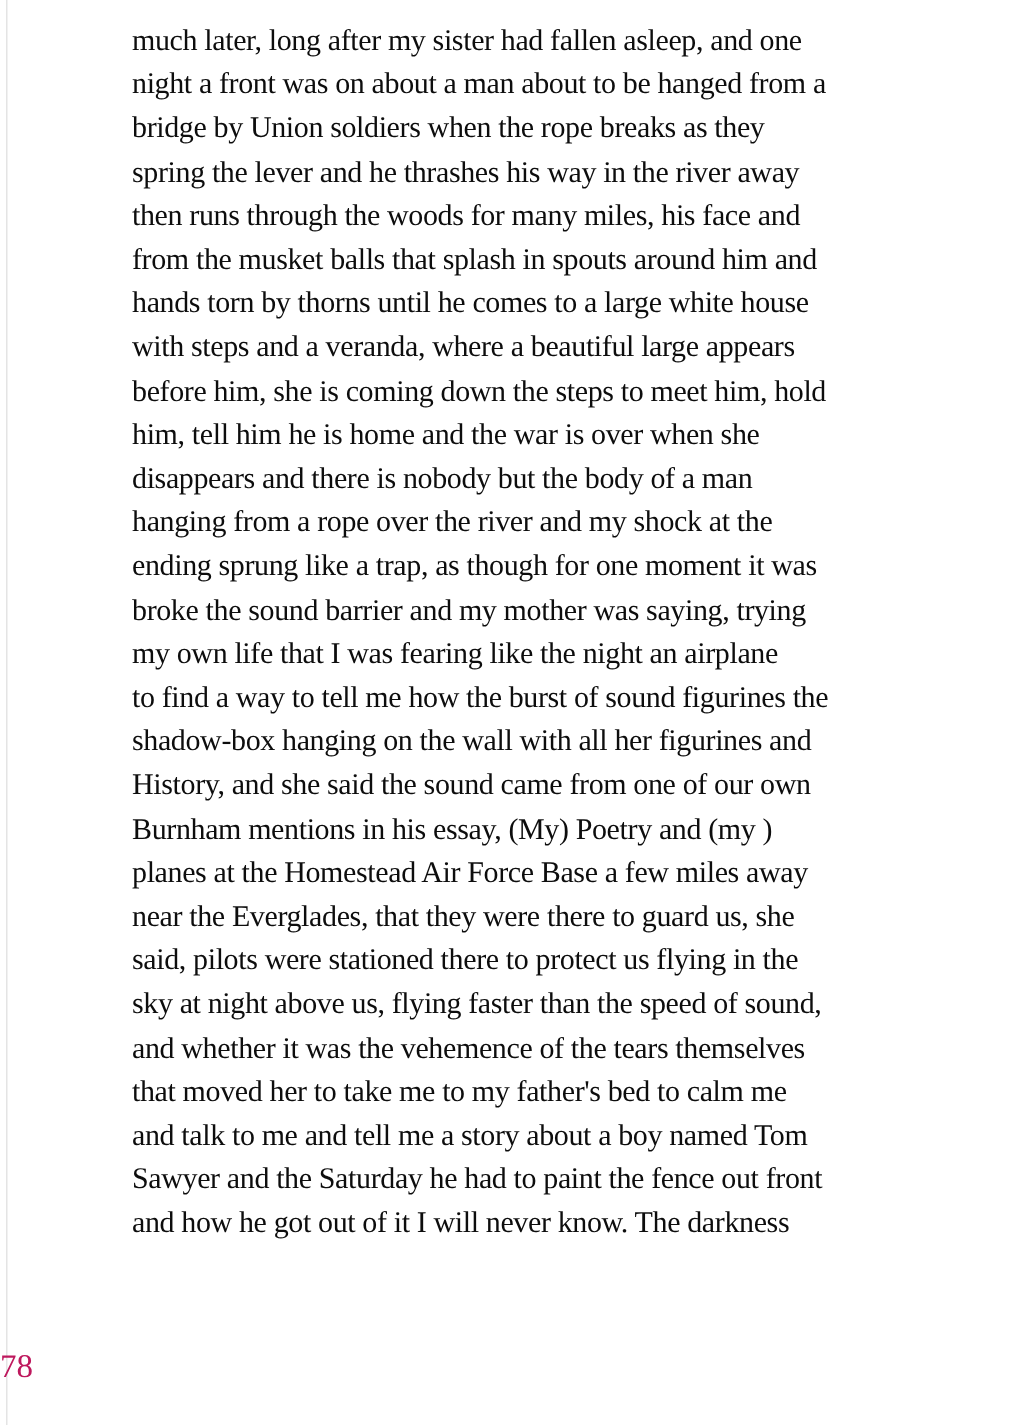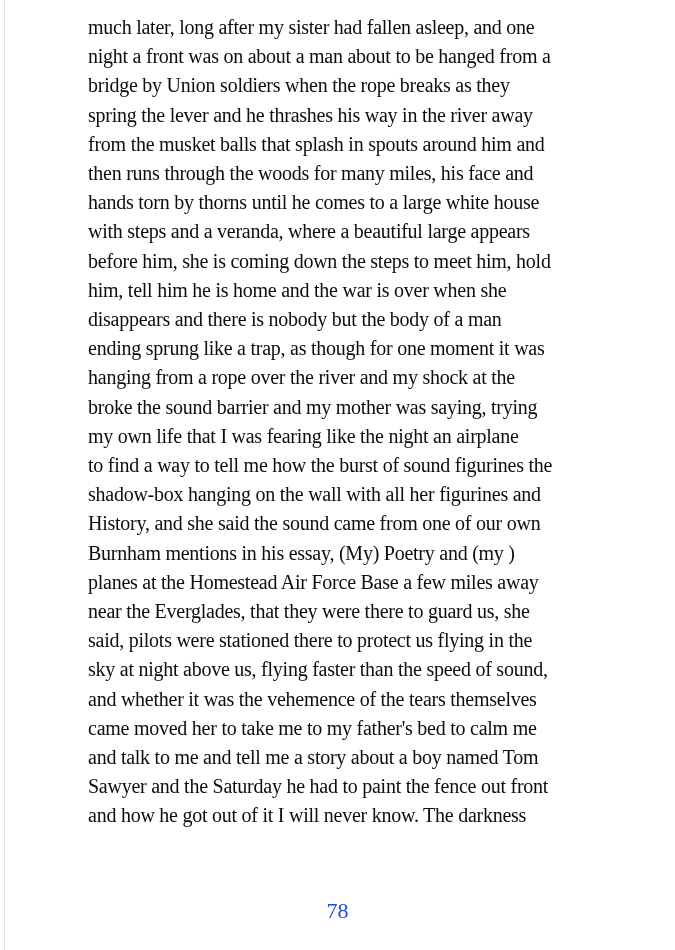--- a/index.html
+++ b/index.html
@@ -35,55 +35,55 @@
     line-height: 29.2px;
     letter-spacing: -0.25px;
     white-space: nowrap;
     color: #0d0d0d;
   }
   .folio {
     position: absolute;
     left: 0;
     top: 897px;
     width: 675px;
-    text-align: center;
+    text-align: left;
     font-size: 22px;
     line-height: 28px;
-    color: #1d4ed8;
+    color: #be185d;
   }
 </style>
 </head>
 <body>
 
 <div class="page">
   <div class="edge-line"></div>
   <div class="text-block">
       <div class="text-line">much later, long after my sister had fallen asleep, and one</div>
       <div class="text-line">night a front was on about a man about to be hanged from a</div>
       <div class="text-line">bridge by Union soldiers when the rope breaks as they</div>
       <div class="text-line">spring the lever and he thrashes his way in the river away</div>
+      <div class="text-line">then runs through the woods for many miles, his face and</div>
       <div class="text-line">from the musket balls that splash in spouts around him and</div>
-      <div class="text-line">then runs through the woods for many miles, his face and</div>
       <div class="text-line">hands torn by thorns until he comes to a large white house</div>
       <div class="text-line">with steps and a veranda, where a beautiful large appears</div>
       <div class="text-line">before him, she is coming down the steps to meet him, hold</div>
       <div class="text-line">him, tell him he is home and the war is over when she</div>
       <div class="text-line">disappears and there is nobody but the body of a man</div>
+      <div class="text-line">hanging from a rope over the river and my shock at the</div>
       <div class="text-line">ending sprung like a trap, as though for one moment it was</div>
-      <div class="text-line">hanging from a rope over the river and my shock at the</div>
       <div class="text-line">broke the sound barrier and my mother was saying, trying</div>
       <div class="text-line">my own life that I was fearing like the night an airplane</div>
       <div class="text-line">to find a way to tell me how the burst of sound figurines the</div>
       <div class="text-line">shadow-box hanging on the wall with all her figurines and</div>
       <div class="text-line">History, and she said the sound came from one of our own</div>
       <div class="text-line">Burnham mentions in his essay, (My) Poetry and (my )</div>
       <div class="text-line">planes at the Homestead Air Force Base a few miles away</div>
       <div class="text-line">near the Everglades, that they were there to guard us, she</div>
       <div class="text-line">said, pilots were stationed there to protect us flying in the</div>
       <div class="text-line">sky at night above us, flying faster than the speed of sound,</div>
       <div class="text-line">and whether it was the vehemence of the tears themselves</div>
-      <div class="text-line">came moved her to take me to my father's bed to calm me</div>
+      <div class="text-line">that moved her to take me to my father's bed to calm me</div>
       <div class="text-line">and talk to me and tell me a story about a boy named Tom</div>
       <div class="text-line">Sawyer and the Saturday he had to paint the fence out front</div>
       <div class="text-line">and how he got out of it I will never know. The darkness</div>
     </div>
   <div class="folio">78</div>
 </div>
 
 </body></html>

